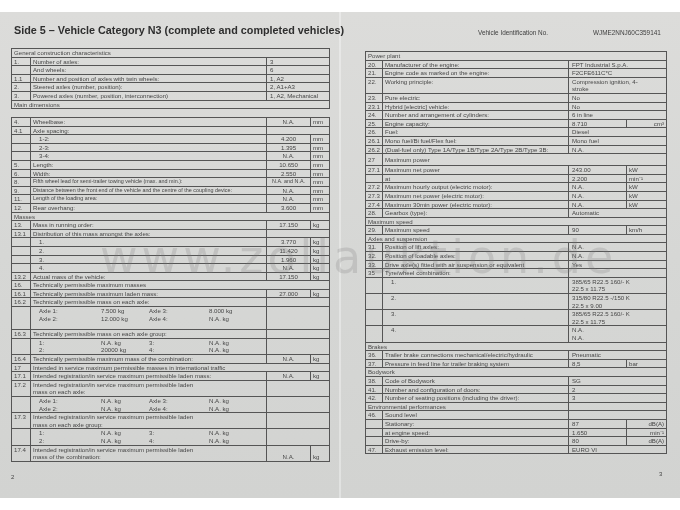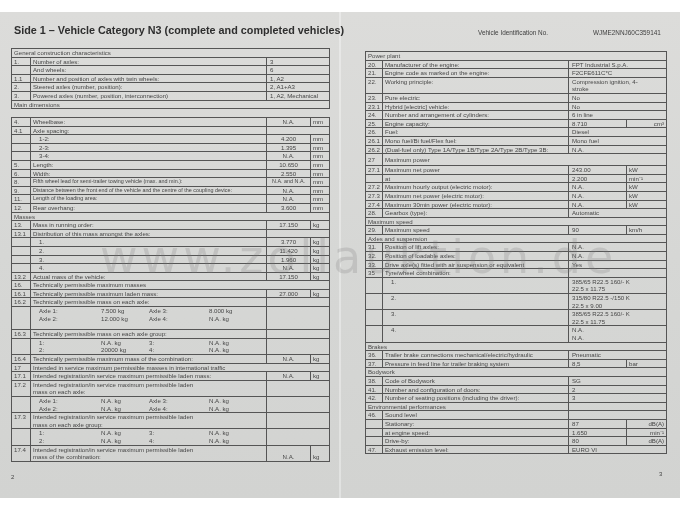--- a/index.html
+++ b/index.html
@@ -49,21 +49,21 @@
   }
   .fold { position: absolute; left: 339px; top: 0; width: 2px; height: 486px; background: rgba(255,255,255,0.35); }
 </style>
 </head>
 <body>
 
 <div class="paper">
   <div class="fold"></div>
 
   <div class="page page-left">
-    <div class="title">Side 1 – Vehicle Category N3 (complete and completed vehicles)</div>
+    <div class="title">Side 5 – Vehicle Category N3 (complete and completed vehicles)</div>
     <table>
       <colgroup>
           <col style="width:19px">
           <col style="width:236px">
           <col style="width:25px">
           <col style="width:38px">
         </colgroup>
       <colgroup></colgroup>
       <tbody>
           <tr>

